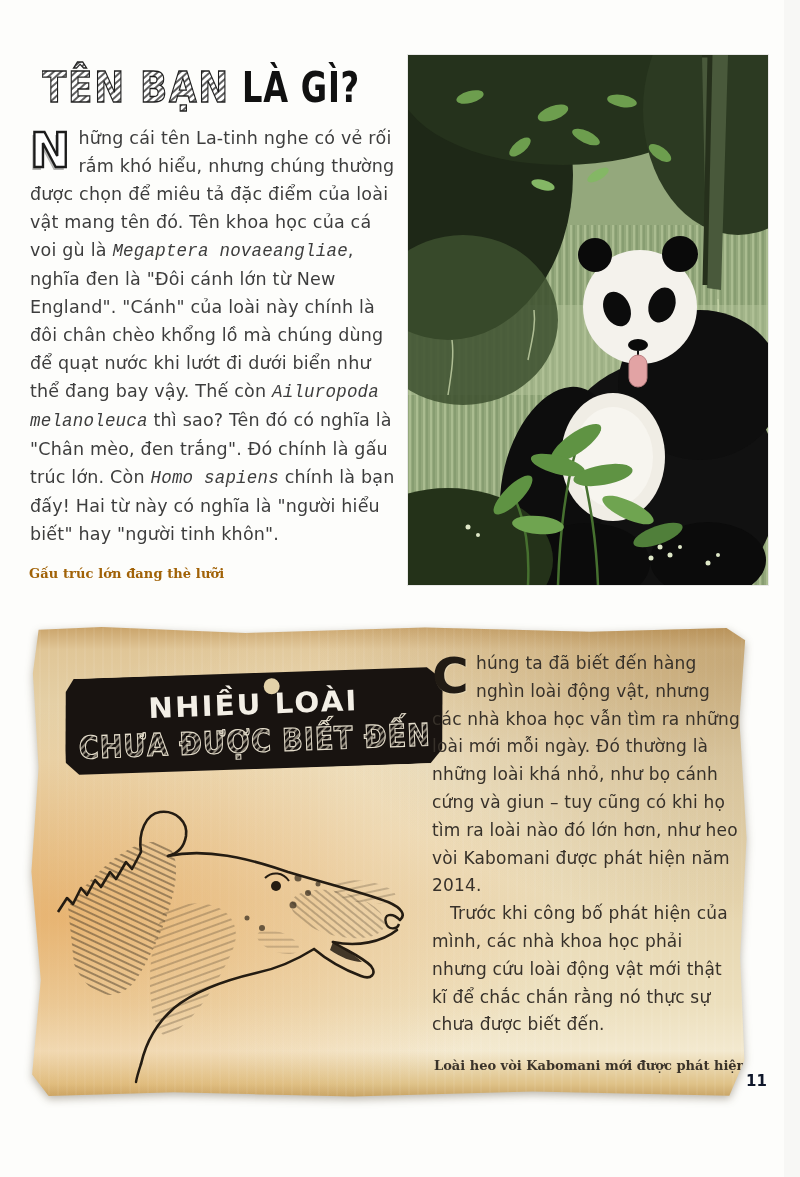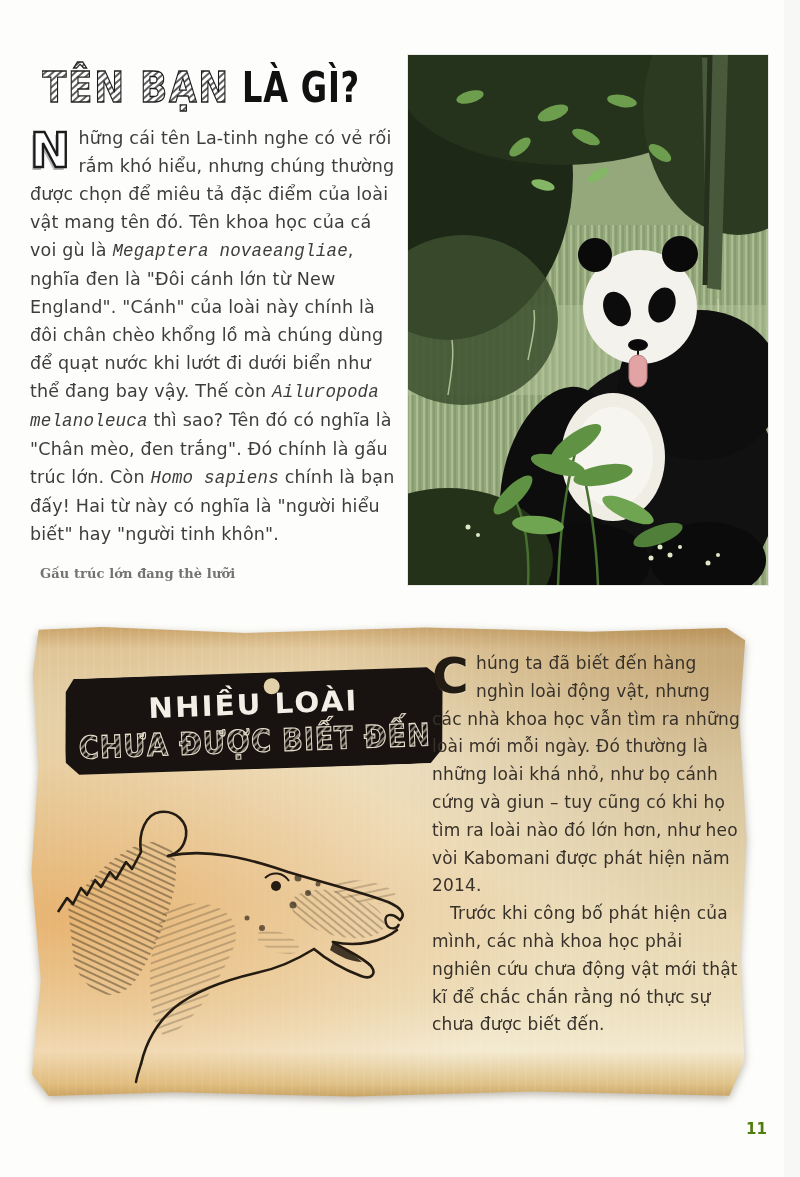--- a/index.html
+++ b/index.html
@@ -6,21 +6,21 @@
   body{width:800px;height:1177px;background:#f7f7f5;font-family:"DejaVu Sans",sans-serif;}
   .page{position:relative;width:784px;height:1177px;background:#fdfdfb;overflow:hidden;}
 
   
   .title-svg{position:absolute;left:42px;top:54px;}
 
   
   .intro{position:absolute;left:30px;top:124px;width:368px;font-size:17.5px;line-height:28px;color:#3d3d3d;letter-spacing:.2px;}
   .intro i{font-style:italic;font-family:Liberation Mono, monospace;}
   .dropcap-n{float:left;font-size:48px;line-height:44px;font-weight:bold;color:#ffffff;-webkit-text-stroke:2.4px #1c1c1c;text-shadow:-2px 3px 0 rgba(40,40,40,.35);margin:4px 8px 0 0;font-family:"DejaVu Sans",sans-serif;}
-  .caption1{position:absolute;left:40px;top:566px;font-family:"DejaVu Serif",serif;font-weight:bold;font-size:13px;color:#737373;letter-spacing:.1px;}
+  .caption1{position:absolute;left:29px;top:566px;font-family:"DejaVu Serif",serif;font-weight:bold;font-size:13px;color:#a16207;letter-spacing:.1px;}
 
   
   .photo{position:absolute;left:408px;top:55px;width:360px;height:530px;box-shadow:0 0 0 1px rgba(0,0,0,.08);}
 
   
   .paper-wrap{position:absolute;left:30px;top:626px;filter:drop-shadow(0 3px 4px rgba(60,45,20,.35));}
   .paper{position:relative;width:718px;height:472px;
     background:
       radial-gradient(ellipse at 5% 62%, rgba(232,146,52,.50), rgba(232,146,52,0) 52%),
       radial-gradient(ellipse at 98% 8%, rgba(130,90,35,.28), rgba(130,90,35,0) 42%),
@@ -39,21 +39,21 @@
   .tapir{position:absolute;left:16px;top:166px;}
 
   
   .feature-text{position:absolute;left:402px;top:24px;width:308px;font-size:17px;line-height:27.8px;color:#37312a;letter-spacing:.2px;}
   .feature-text p{margin:0;}
   .feature-text .p2{text-indent:18px;}
   .dropcap-c{float:left;font-size:50px;line-height:46px;font-weight:bold;color:#211b14;margin:3px 7px 0 0;text-shadow:1px 1px 0 rgba(240,230,200,.5);}
   .caption2{position:absolute;left:404px;top:432px;font-family:"DejaVu Serif",serif;font-weight:bold;font-size:13px;color:#3a332a;}
 
   
-  .pagenum{position:absolute;left:746px;top:1072px;font-size:15px;font-weight:bold;color:#4d7c0f;margin-top:48px;}
+  .pagenum{position:absolute;left:746px;top:1072px;font-size:15px;font-weight:bold;color:#0f172a;}
 </style>
 </head>
 <body>
 
 <div class="page">
 
   <svg class="title-svg" width="320" height="66" viewBox="0 0 320 66">
     <defs>
       <pattern id="hatchB" width="5" height="5" patternTransform="rotate(48)" patternUnits="userSpaceOnUse">
         <rect width="5" height="5" fill="#ffffff"></rect>
@@ -210,21 +210,22 @@
           <circle cx="272" cy="92" r="2.5"></circle>
             <circle cx="216" cy="136" r="3"></circle>
             <circle cx="201" cy="126" r="2.5"></circle>
         </g>
 
         <path d="M95 272 C93 278 91 284 90 290" fill="none" stroke="#241c12" stroke-width="2.4" stroke-linecap="round"></path>
       </svg>
 
       <div class="feature-text">
         <p class="p1"><span class="dropcap-c">C</span><span>húng ta đã biết đến hàng nghìn loài động vật, nhưng các nhà khoa học vẫn tìm ra những loài mới mỗi ngày. Đó thường là những loài khá nhỏ, như bọ cánh cứng và giun – tuy cũng có khi họ tìm ra loài nào đó lớn hơn, như heo vòi Kabomani được phát hiện năm 2014.</span></p>
-        <p class="p2">Trước khi công bố phát hiện của mình, các nhà khoa học phải nghiên cứu chưa động vật mới thật kĩ để chắc chắn rằng nó thực sự chưa được biết đến.</p>
+        <p class="p2">Trước khi công bố phát hiện của mình, các nhà khoa học phải nhưng cứu loài động vật mới thật kĩ để chắc chắn rằng nó thực sự chưa được biết đến.</p>
       </div>
 
+      <div class="caption2">Loài heo vòi Kabomani mới được phát hiện</div>
     </div>
   </div>
 
   <div class="pagenum">11</div>
 
 </div>
 
 </body></html>

